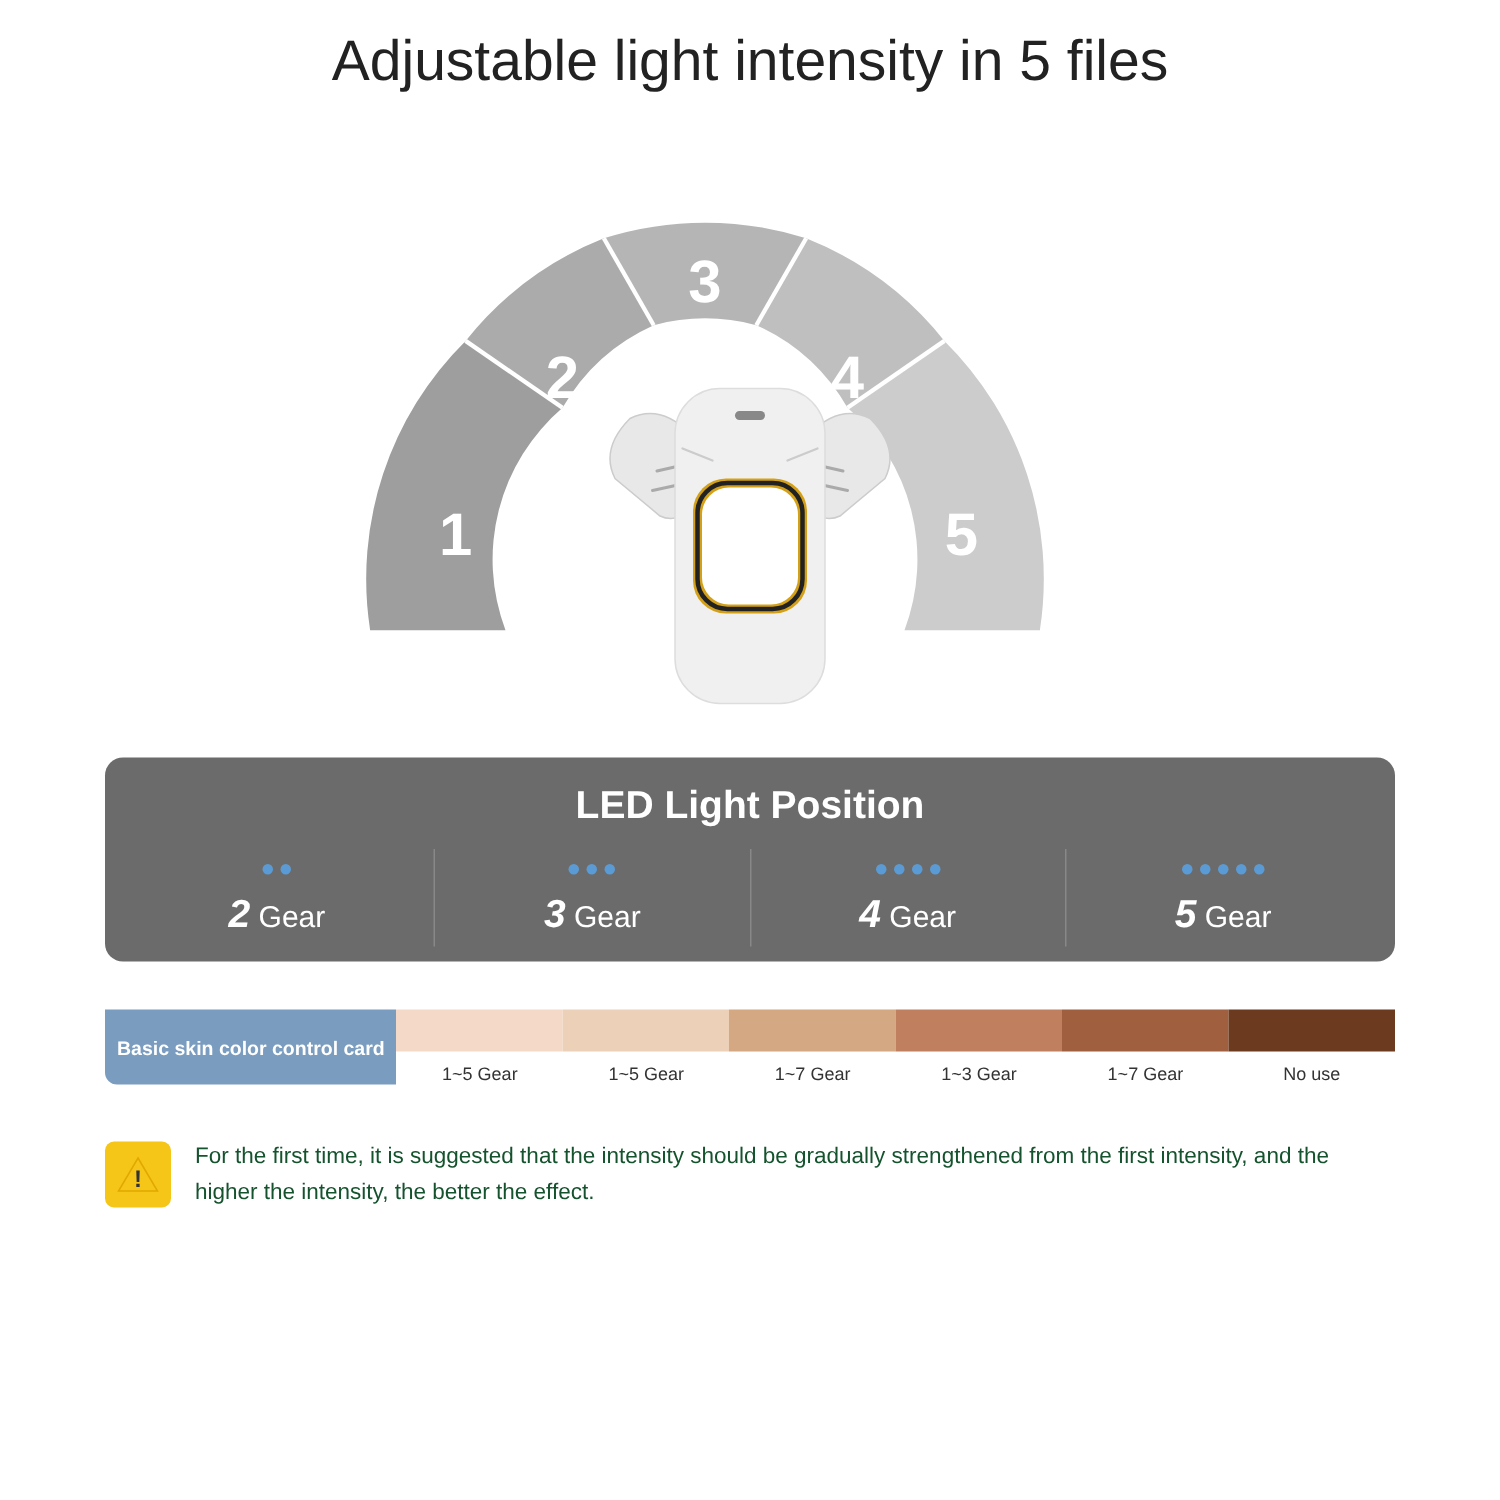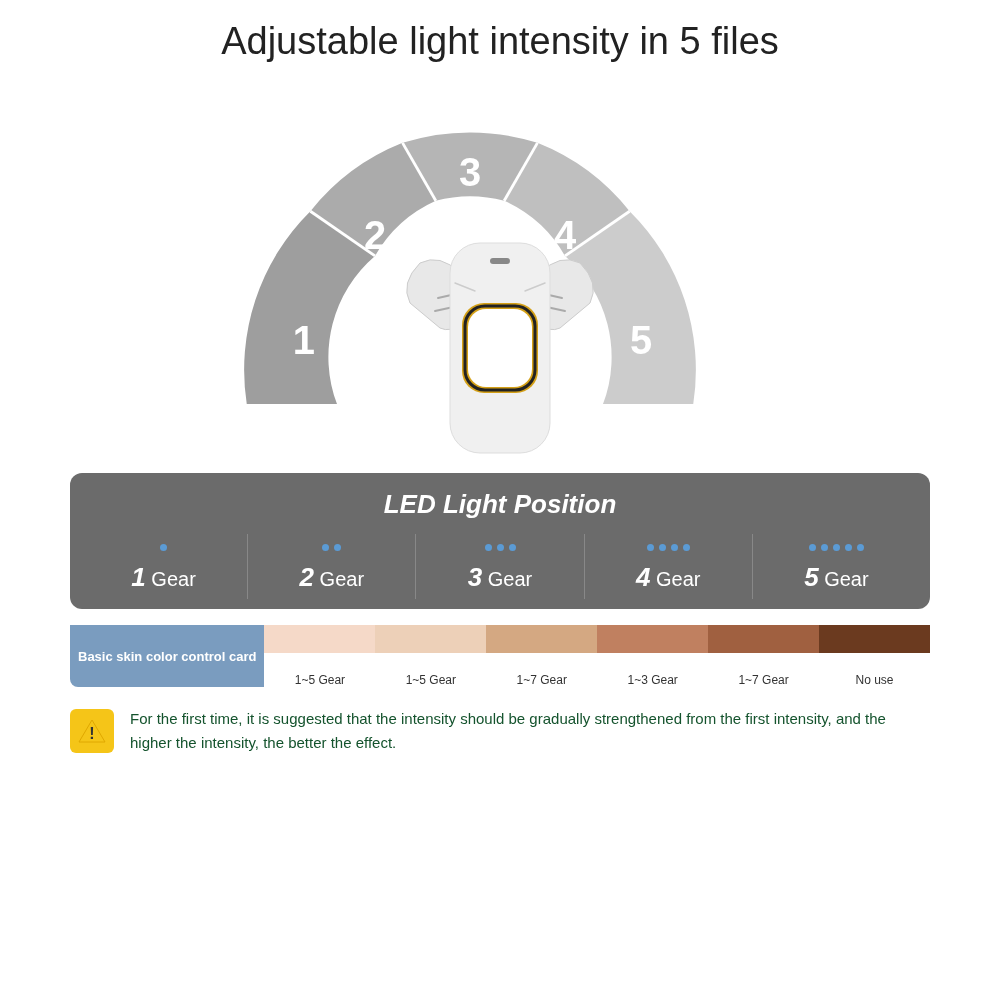--- a/index.html
+++ b/index.html
@@ -11,20 +11,21 @@
       overflow: hidden;
     }
 
     .page {
       width: 1000px;
       height: 836px;
       display: flex;
       flex-direction: column;
       align-items: center;
       padding: 20px 40px;
+      gap: 16px;
     }
 
     .main-title {
       font-size: 38px;
       font-weight: 400;
       color: #222;
       margin-bottom: 20px;
       text-align: center;
     }
 
@@ -58,21 +59,20 @@
       padding: 16px 10px 10px;
       margin-bottom: 16px;
     }
 
     .led-table-title {
       color: #ffffff;
       font-size: 26px;
       font-weight: 700;
       text-align: center;
       margin-bottom: 14px;
-      font-style: italic;
     }
 
     .led-gear-row {
       display: flex;
       justify-content: space-around;
       align-items: center;
       margin-bottom: 0;
     }
 
     .gear-cell {
@@ -146,21 +146,21 @@
     }
 
     .skin-swatch {
       width: 100%;
       height: 28px;
     }
 
     .skin-gear-label {
       font-size: 12px;
       color: #333;
-      margin-top: 20px;
+      margin-top: 8px;
       text-align: right;
     }
 
     
     .warning-section {
       display: flex;
       align-items: flex-start;
       width: 860px;
       gap: 16px;
       margin-top: 4px;
@@ -258,26 +258,20 @@
 
         <line x1="65" y1="80" x2="85" y2="88" stroke="#ccc" stroke-width="1.5" stroke-linecap="round"></line>
         <line x1="155" y1="80" x2="135" y2="88" stroke="#ccc" stroke-width="1.5" stroke-linecap="round"></line>
       </svg>
     </div>
   </div>
 
   <div class="led-table-section">
     <div class="led-table-title">LED Light Position</div>
     <div class="led-gear-row" id="gear-row">
-    <div class="gear-cell">
-          <div class="dots-row">
-            <span class="dot"></span>
-          </div>
-          <div class="gear-label"><span class="gear-number">1</span> Gear</div>
-        </div>
         <div class="gear-cell">
           <div class="dots-row">
             <span class="dot"></span>
             <span class="dot"></span>
           </div>
           <div class="gear-label"><span class="gear-number">2</span> Gear</div>
         </div>
         <div class="gear-cell">
           <div class="dots-row">
             <span class="dot"></span>

